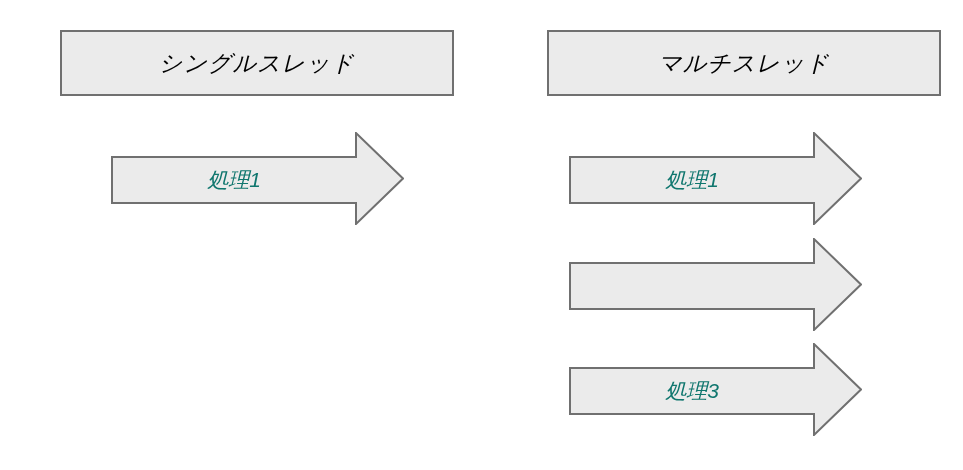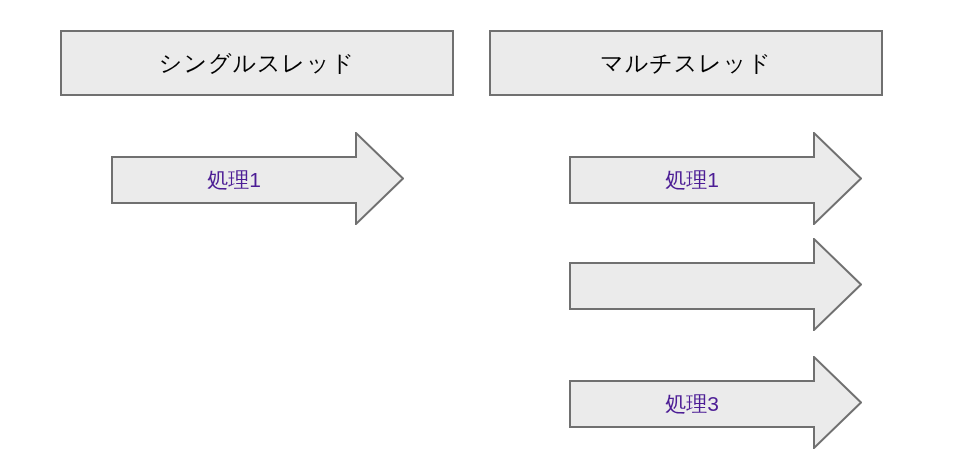--- a/index.html
+++ b/index.html
@@ -11,20 +11,21 @@
     height: 470px;
     background: #ffffff;
     font-family: "Liberation Sans", "DejaVu Sans", sans-serif;
     overflow: hidden;
   }
   #canvas {
     position: relative;
     width: 963px;
     height: 470px;
     background: #ffffff;
+    font-style: italic;
   }
   .title-box {
     position: absolute;
     top: 30px;
     width: 394px;
     height: 66px;
     box-sizing: border-box;
     background: #ebebeb;
     border: 2px solid #707070;
     display: flex;
@@ -57,21 +58,21 @@
   .arrow-label {
     position: absolute;
     left: 1px;
     top: 25px;
     width: 244px;
     height: 46px;
     display: flex;
     align-items: center;
     justify-content: center;
     font-size: 21px;
-    color: #4c1d95;
+    color: #0f766e;
     white-space: nowrap;
   }
 </style>
 </head>
 <body>
 
 <div id="canvas">
 
   <section>
     <div class="title-box" style="left:60px;">
@@ -80,38 +81,38 @@
 
     <div class="arrow" style="left:111px; top:132px;">
       <svg width="293" height="93" viewBox="0 0 293 93" aria-hidden="true">
         <polygon class="arrow-polygon" points="1,25 245,25 245,1 292,46.5 245,92 245,71 1,71"></polygon>
       </svg>
       <div class="arrow-label">処理1</div>
     </div>
   </section>
 
   <section>
-    <div class="title-box" style="left:489px;">
+    <div class="title-box" style="left:547px;">
       <span class="title-text">マルチスレッド</span>
     </div>
 
     <div class="arrow" style="left:569px; top:132px;">
       <svg width="293" height="93" viewBox="0 0 293 93" aria-hidden="true">
         <polygon class="arrow-polygon" points="1,25 245,25 245,1 292,46.5 245,92 245,71 1,71"></polygon>
       </svg>
       <div class="arrow-label">処理1</div>
     </div>
 
     <div class="arrow" style="left:569px; top:238px;">
       <svg width="293" height="93" viewBox="0 0 293 93" aria-hidden="true">
         <polygon class="arrow-polygon" points="1,25 245,25 245,1 292,46.5 245,92 245,71 1,71"></polygon>
       </svg>
     </div>
 
-    <div class="arrow" style="left:569px; top:356px;text-align:center;">
+    <div class="arrow" style="left:569px; top:343px;text-align:center;">
       <svg width="293" height="93" viewBox="0 0 293 93" aria-hidden="true">
         <polygon class="arrow-polygon" points="1,25 245,25 245,1 292,46.5 245,92 245,71 1,71"></polygon>
       </svg>
       <div class="arrow-label">処理3</div>
     </div>
   </section>
 
 </div>
 
 </body></html>

